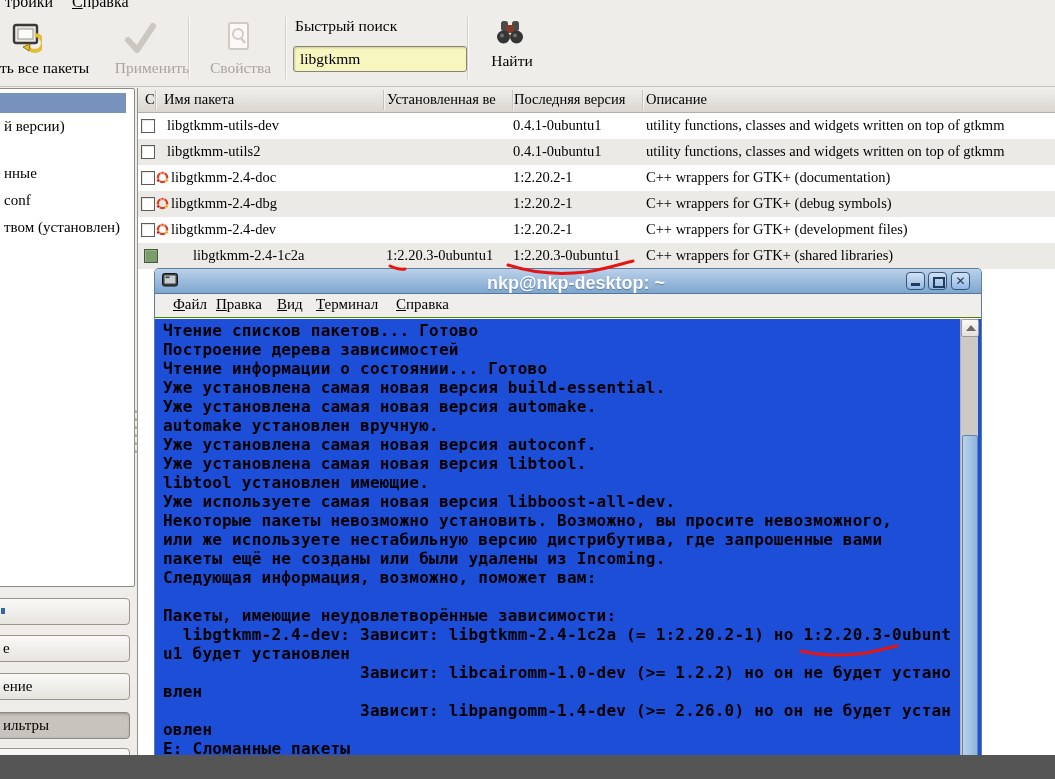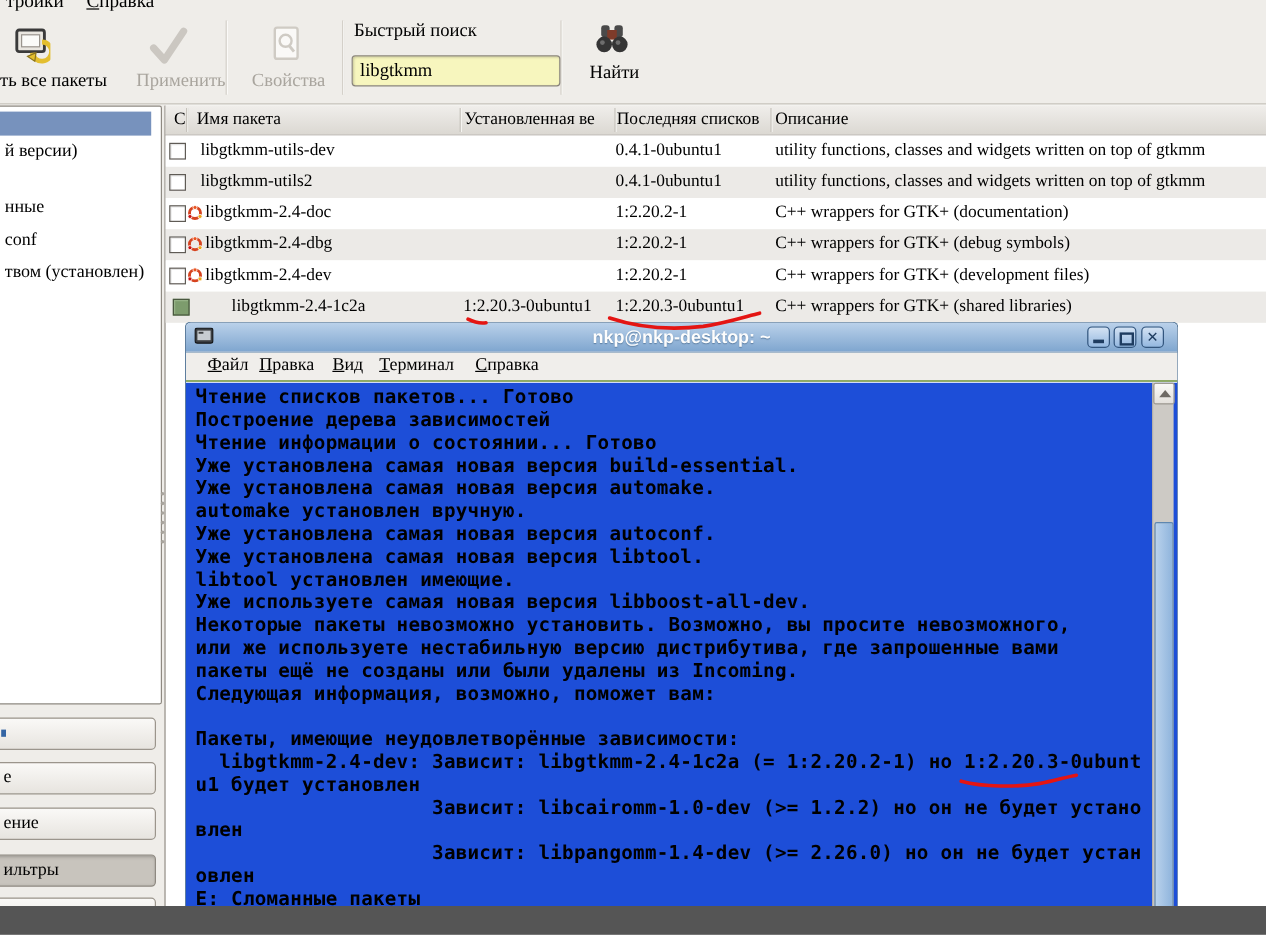--- a/index.html
+++ b/index.html
@@ -48,22 +48,22 @@
 
   
   #corner{position:absolute;left:977px;top:767px;width:78px;height:12px;background:#EDEAE6;
           border:1px solid #B3AFA8;border-radius:4px 0 0 0;}
 
   
   #term{position:absolute;left:154px;top:268px;width:828px;height:511px;box-sizing:border-box;
         border:1px solid #5E7E9E;border-bottom:none;border-radius:5px 5px 0 0;background:#fff;z-index:5;}
   #term-title{position:absolute;left:0;top:0;width:100%;height:25px;border-radius:4px 4px 0 0;
               background:linear-gradient(#BAD1EA,#7FA6CF);border-bottom:1px solid #54779E;box-sizing:border-box;}
-  #term-title .title{position:absolute;left:0;top:4px;width:100%;text-align:center;
-              font-family:"Liberation Sans",sans-serif;font-size:15px;font-weight:bold;color:#FDFDFD;
+  #term-title .title{position:absolute;left:8px;top:4px;width:100%;text-align:center;
+              font-family:"Liberation Sans",sans-serif;font-size:18px;font-weight:bold;color:#FDFDFD;
               text-shadow:0 1px 1px #5A7CA0;}
   .wbtn{position:absolute;top:3px;width:19px;height:18px;box-sizing:border-box;border:1px solid #33567E;
         border-radius:4px;background:linear-gradient(#D3E2F3,#94B8E0);}
   .wbtn .g-min{position:absolute;left:4px;bottom:3px;width:9px;height:3px;background:#1E3C60;}
   .wbtn .g-max{position:absolute;left:4px;top:4px;width:8px;height:7px;border:2px solid #1E3C60;}
   .wbtn .g-close{position:absolute;left:0;top:1px;width:100%;text-align:center;
         font-family:"DejaVu Sans",sans-serif;font-size:12px;font-weight:bold;color:#1E3C60;}
   #term-menu{position:absolute;left:0;top:25px;width:100%;height:24px;background:#F0EEEB;
              border-bottom:1px solid #4d7c0f;box-sizing:border-box;}
   .tmenu-item{position:absolute;top:2px;font-size:15px;white-space:nowrap;}
@@ -107,21 +107,21 @@
         <path d="M23 13 a8 8 0 1 1 -8 9" fill="none" stroke="#E3BE2F" stroke-width="4"></path>
         <path d="M11 25 l7 -3 l-1 7 z" fill="#E3BE2F" stroke="#8A731C" stroke-width="1"></path>
       </svg>
       <span class="tlabel" style="left:0;top:50px">ть все пакеты</span>
     </div>
 
     <div>
       <svg class="abs" style="left:122px;top:12px" width="36" height="34">
         <path d="M6 19 L15 29 L31 5" stroke="#CBC7C1" stroke-width="6" fill="none" stroke-linecap="round" stroke-linejoin="round"></path>
       </svg>
-      <span class="tlabel dim" style="left:100px;top:50px;width:88px;text-align:right">Применить</span>
+      <span class="tlabel dim" style="left:108px;top:50px;width:88px;text-align:center">Применить</span>
     </div>
 
     <div>
       <svg class="abs" style="left:226px;top:12px" width="26" height="32">
         <rect x="3" y="2" width="19" height="26" rx="2" fill="#FAF9F7" stroke="#CFCBC4" stroke-width="2"></rect>
         <circle cx="12" cy="13" r="5" fill="none" stroke="#CFCBC4" stroke-width="2"></circle>
         <line x1="15" y1="17" x2="19" y2="22" stroke="#CFCBC4" stroke-width="2.5"></line>
       </svg>
       <span class="tlabel dim" style="left:203px;top:50px;width:75px;text-align:center">Свойства</span>
     </div>
@@ -175,21 +175,21 @@
     <span class="frag">ильтры</span>
   </div>
   <div class="sbtn" style="top:748px;height:31px">
     <span class="frag">иска</span>
   </div>
 
   <div id="thead">
     <span class="hcell" style="left:7px">С</span>
     <span class="hcell" style="left:26px">Имя пакета</span>
     <span class="hcell" style="left:249px;width:122px">Установленная ве</span>
-    <span class="hcell" style="left:376px;width:126px">Последняя списков</span>
+    <span class="hcell" style="left:376px;width:126px">Последняя версия</span>
     <span class="hcell" style="left:508px">Описание</span>
     <div class="hsep" style="left:17px"></div>
     <div class="hsep" style="left:245px"></div>
     <div class="hsep" style="left:374px"></div>
     <div class="hsep" style="left:504px"></div>
   </div>
 
   <div class="trow" style="top:113px">
     <div class="cb"></div>
     <span class="cell" style="left:29px">libgtkmm-utils-dev</span>

